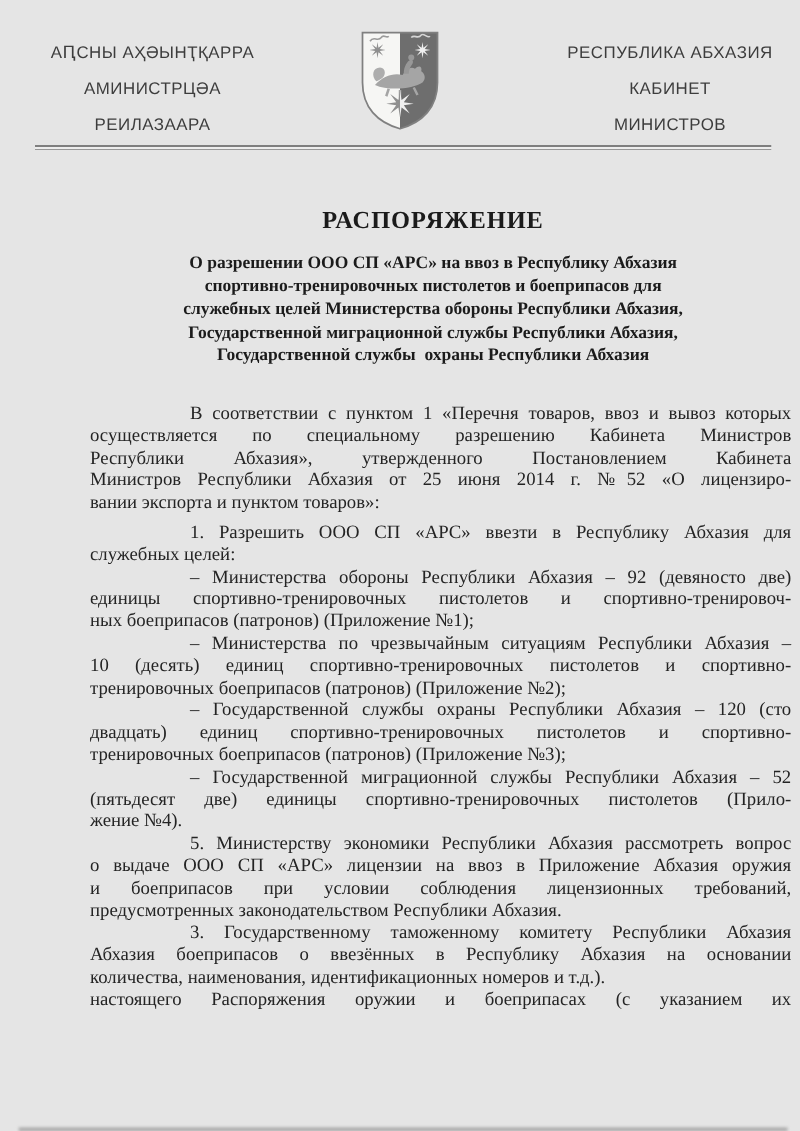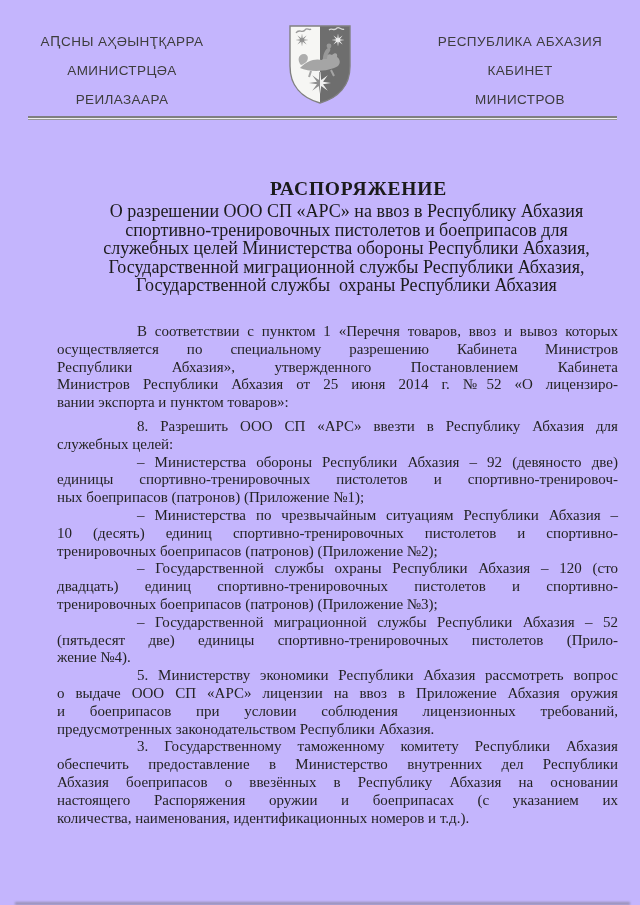--- a/index.html
+++ b/index.html
@@ -1,50 +1,50 @@
 <!DOCTYPE html>
 <html><head>
 <meta charset="utf-8">
 <style>
   html,body { margin:0; padding:0; }
   body { background:#ffffff; }
   .page {
     position:relative; width:640px; height:905px;
-    background:#c4b5fd; overflow:hidden;
+    background:#e5e5e5; overflow:hidden;
     font-family:"Liberation Serif","DejaVu Serif",serif;
     color:#262626;
   }
   
   .lh-col {
     position:absolute; top:27px;
     font-family:"Liberation Sans","DejaVu Sans",sans-serif;
     font-size:13.5px; color:#3d3d3d; letter-spacing:0.4px;
   }
   #lh-left  { left:22px;  width:200px; }
-  #lh-right { left:420px; width:200px; }
+  #lh-right { left:436px; width:200px; }
   .lh-line { text-align:center; line-height:29px; height:29px; white-space:nowrap; }
   .emblem { position:absolute; left:287px; top:23px; width:66px; height:86px; }
   .rule {
     position:absolute; left:28px; top:116px; width:589px; height:4px;
     background:linear-gradient(to bottom,#7f7f7f 0,#7f7f7f 2px,#ededed 2px,#ededed 3px,#979797 3px,#979797 4px);
   }
   
   .doc-title {
-    position:absolute; left:66px; top:166px; width:561px; margin:12px;
+    position:absolute; left:66px; top:166px; width:561px; margin:0;
     text-align:center; font-size:19.5px; font-weight:bold;
     letter-spacing:0.8px; color:#1b1b1b;font-family:Liberation Serif, serif;
   }
   #subject {
     position:absolute; left:66px; top:202px; width:561px;
-    text-align:center; font-weight:normal; font-size:18px; color:#1b1b1b;
+    text-align:center; font-weight:bold; font-size:14px; color:#1b1b1b;
   }
   .subject-line { line-height:18.6px; white-space:pre-wrap; }
   
   #body-text {
-    position:absolute; left:57px; top:323px; width:561px;
+    position:absolute; left:72px; top:323px; width:561px;
     font-size:15px; color:#242424;
   }
   .body-line { line-height:17.8px; text-align:justify; text-align-last:justify; }
   .body-line.last  { text-align-last:left; }
   .body-line.first { text-indent:80px; }
   .paragraph.gap { margin-top:6px; }
   
   .scan-smudge {
     position:absolute; left:15px; bottom:0; width:615px; height:3px;
     background:rgba(110,110,110,0.5); filter:blur(1.2px);
@@ -120,21 +120,21 @@
 
   <main id="body-text">
       <div class="paragraph">
         <div class="body-line first">В соответствии с пунктом 1 «Перечня товаров, ввоз и вывоз которых</div>
         <div class="body-line">осуществляется по специальному разрешению Кабинета Министров</div>
         <div class="body-line">Республики Абхазия», утвержденного Постановлением Кабинета</div>
         <div class="body-line">Министров Республики Абхазия от 25 июня 2014 г. №52 «О лицензиро-</div>
         <div class="body-line last">вании экспорта и пунктом товаров»:</div>
       </div>
       <div class="paragraph gap">
-        <div class="body-line first">8. Разрешить ООО СП «АРС» ввезти в Республику Абхазия для</div>
+        <div class="body-line first">1. Разрешить ООО СП «АРС» ввезти в Республику Абхазия для</div>
         <div class="body-line last">служебных целей:</div>
       </div>
       <div class="paragraph">
         <div class="body-line first">– Министерства обороны Республики Абхазия – 92 (девяносто две)</div>
         <div class="body-line">единицы спортивно-тренировочных пистолетов и спортивно-тренировоч-</div>
         <div class="body-line last">ных боеприпасов (патронов) (Приложение №1);</div>
       </div>
       <div class="paragraph">
         <div class="body-line first">– Министерства по чрезвычайным ситуациям Республики Абхазия –</div>
         <div class="body-line">10 (десять) единиц спортивно-тренировочных пистолетов и спортивно-</div>
@@ -151,22 +151,21 @@
         <div class="body-line last">жение №4).</div>
       </div>
       <div class="paragraph">
         <div class="body-line first">5. Министерству экономики Республики Абхазия рассмотреть вопрос</div>
         <div class="body-line">о выдаче ООО СП «АРС» лицензии на ввоз в Приложение Абхазия оружия</div>
         <div class="body-line">и боеприпасов при условии соблюдения лицензионных требований,</div>
         <div class="body-line last">предусмотренных законодательством Республики Абхазия.</div>
       </div>
       <div class="paragraph">
         <div class="body-line first">3. Государственному таможенному комитету Республики Абхазия</div>
-        <div class="body-line">обеспечить предоставление в Министерство внутренних дел Республики</div>
         <div class="body-line">Абхазия боеприпасов о ввезённых в Республику Абхазия на основании</div>
+        <div class="body-line last">количества, наименования, идентификационных номеров и т.д.).</div>
         <div class="body-line">настоящего Распоряжения оружии и боеприпасах (с указанием их</div>
-        <div class="body-line last">количества, наименования, идентификационных номеров и т.д.).</div>
       </div>
     </main>
 
   <div class="scan-smudge"></div>
 
 </div>
 
 </body></html>

